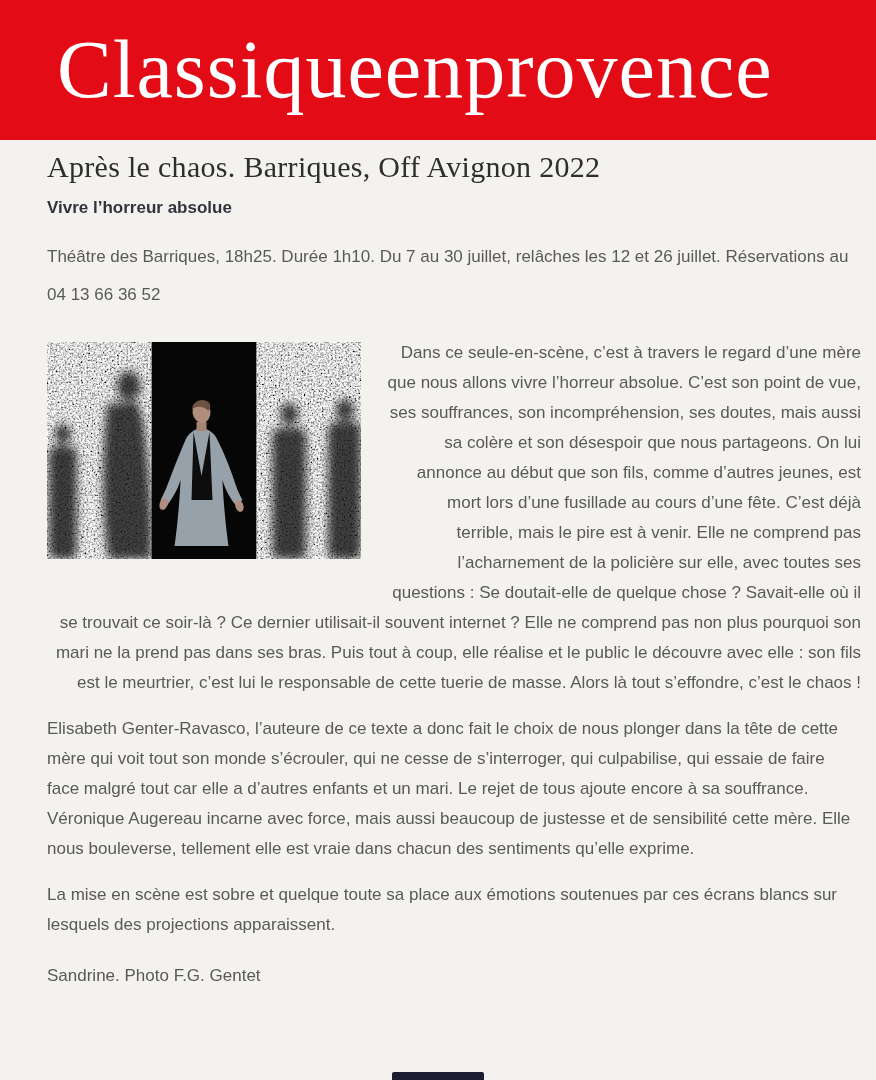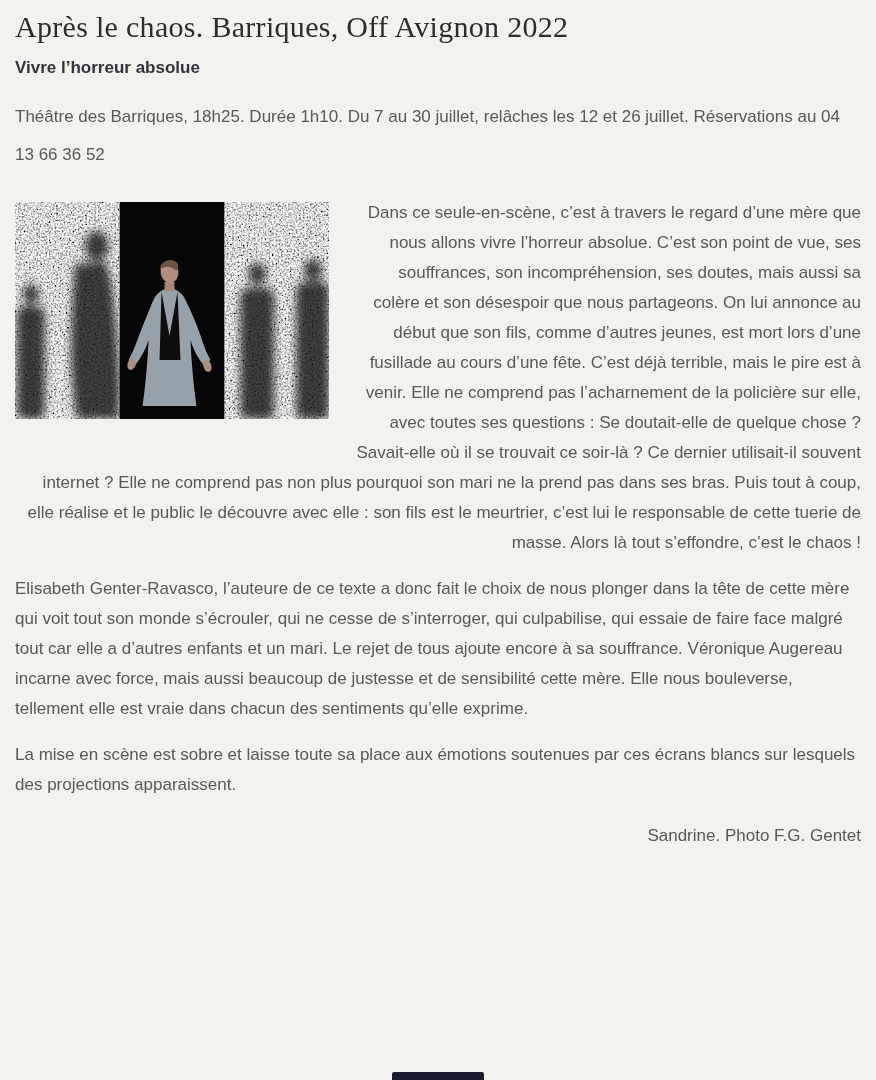--- a/index.html
+++ b/index.html
@@ -21,20 +21,21 @@
     font-family:"Liberation Serif", serif;
     font-weight:400;
     font-size:82px;
     color:#ffffff;
     letter-spacing:1px;
     line-height:1;
     cursor:pointer;
   }
   .content{
     padding:0 15px;
+    margin-left:32px;
   }
   h1.article-title{
     margin:10px 0 0 0;
     font-family:"Liberation Serif", serif;
     font-weight:400;
     font-size:30px;
     color:#2e2e2e;
     letter-spacing:0.3px;
   }
   .subtitle{
@@ -62,35 +63,37 @@
     float:left;
     width:314px;height:217px;
     margin:4px 26px 26px 0;
     background:#000;
   }
   .photo svg{display:block;width:100%;height:100%;}
   .credit{
     margin-top:26px;
     font-size:17px;
     color:#595959;
-    text-align:right;
   }
   .bottom-bar{
     position:absolute;
     left:392px;bottom:0;
     width:92px;height:8px;
     background:#1c1c30;
     border-radius:2px 2px 0 0;
   }
 </style>
 </head>
 <body>
 
 <div class="page">
 
+  <header class="banner">
+    <div class="banner-title">Classiqueenprovence</div>
+  </header>
 
   <main class="content">
 
     <h1 class="article-title">Après le chaos. Barriques, Off Avignon 2022</h1>
 
     <div class="subtitle">Vivre l’horreur absolue</div>
 
     <p class="info">Théâtre des Barriques, 18h25. Durée 1h10. Du 7 au 30 juillet, relâches les 12 et 26 juillet. Réservations au 04 13 66 36 52</p>
 
     <div class="first-block">
@@ -144,21 +147,21 @@
             <ellipse cx="117" cy="162" rx="4" ry="6" fill="#b08e7d" transform="rotate(18 117 162)"></ellipse>
             <ellipse cx="193" cy="164" rx="4" ry="6" fill="#b08e7d" transform="rotate(-18 193 164)"></ellipse>
           </g>
         </svg>
       </div>
       <p class="para">Dans ce seule-en-scène, c’est à travers le regard d’une mère que nous allons vivre l’horreur absolue. C’est son point de vue, ses souffrances, son incompréhension, ses doutes, mais aussi sa colère et son désespoir que nous partageons. On lui annonce au début que son fils, comme d’autres jeunes, est mort lors d’une fusillade au cours d’une fête. C’est déjà terrible, mais le pire est à venir. Elle ne comprend pas l’acharnement de la policière sur elle, avec toutes ses questions : Se doutait-elle de quelque chose ? Savait-elle où il se trouvait ce soir-là ? Ce dernier utilisait-il souvent internet ? Elle ne comprend pas non plus pourquoi son mari ne la prend pas dans ses bras. Puis tout à coup, elle réalise et le public le découvre avec elle : son fils est le meurtrier, c’est lui le responsable de cette tuerie de masse. Alors là tout s’effondre, c’est le chaos !</p>
     </div>
 
     <p class="para">Elisabeth Genter-Ravasco, l’auteure de ce texte a donc fait le choix de nous plonger dans la tête de cette mère qui voit tout son monde s’écrouler, qui ne cesse de s’interroger, qui culpabilise, qui essaie de faire face malgré tout car elle a d’autres enfants et un mari. Le rejet de tous ajoute encore à sa souffrance. Véronique Augereau incarne avec force, mais aussi beaucoup de justesse et de sensibilité cette mère. Elle nous bouleverse, tellement elle est vraie dans chacun des sentiments qu’elle exprime.</p>
 
-    <p class="para">La mise en scène est sobre et laisse toute sa place aux émotions soutenues par ces écrans blancs sur lesquels des projections apparaissent.</p>
+    <p class="para">La mise en scène est sobre et quelque toute sa place aux émotions soutenues par ces écrans blancs sur lesquels des projections apparaissent.</p>
 
 
     <p class="credit">Sandrine. Photo F.G. Gentet</p>
 
   </main>
 
   <div class="bottom-bar"></div>
 </div>
 
 </body></html>

